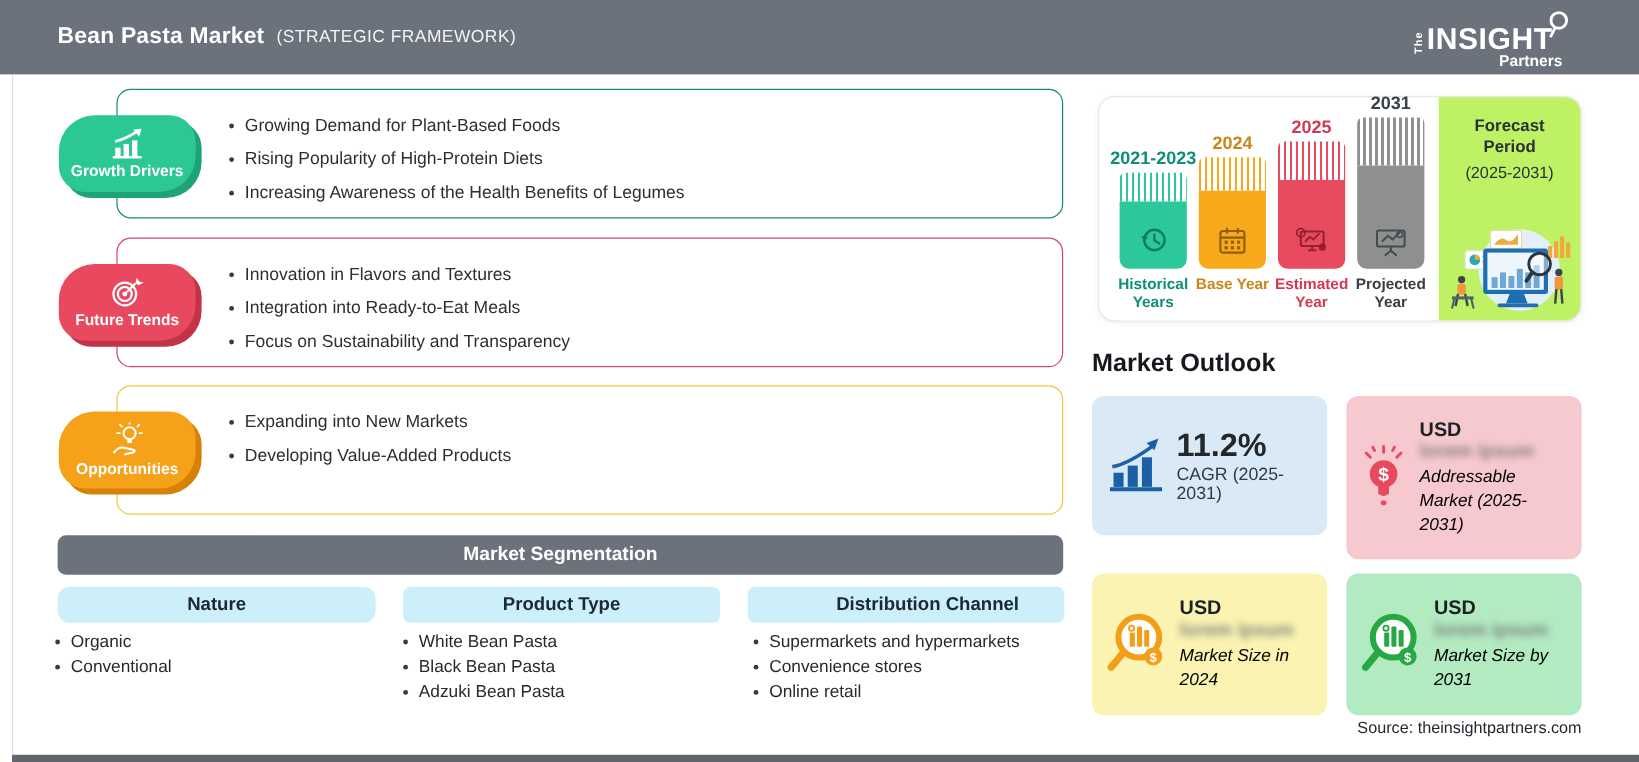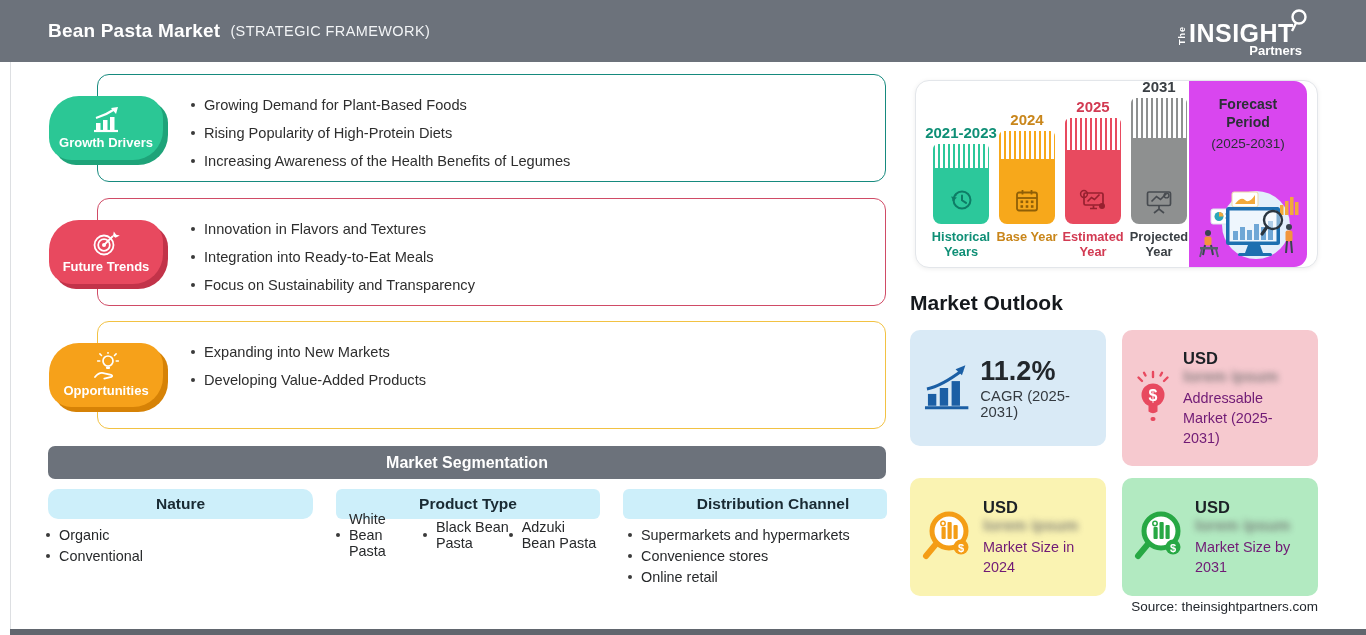--- a/index.html
+++ b/index.html
@@ -47,29 +47,29 @@
     display:flex; align-items:center; justify-content:center; }
   .seg-pill { position:absolute; top:489px; height:30px; background:#cdeffa; border-radius:6px;
     display:flex; align-items:center; justify-content:center;
     font-weight:bold; font-size:15.5px; color:#192a33; }
   .seg-pill.p0 { left:48px;  width:265px;border-radius:10px; }
   .seg-pill.p1 { left:336px; width:264px; }
   .seg-pill.p2 { left:623px; width:264px;padding-left:36px; }
   .seg-list { position:absolute; top:524px; }
   .seg-list .fw-item { height:21px; font-size:14.4px; color:#27292b; }
   .seg-list.l0 { left:46px; }
-  .seg-list.l1 { left:336px; width:264px; display:flex; flex-direction:row; align-items:flex-start; }
+  .seg-list.l1 { left:336px; width:264px; display:flex; flex-direction:column; align-items:flex-start; }
   .seg-list.l2 { left:628px; }
 
   
   .tl-card { position:absolute; left:915px; top:80px; width:403px; height:188px;
     background:#fff; border:1px solid #e3e6ea; border-radius:14px;
     box-shadow:0 1px 5px rgba(0,0,0,.07); }
-  .fc-panel { position:absolute; right:10px; top:0; width:118px; height:100%;
-    background:#d946ef; border-radius:0 13px 13px 0; text-align:center; padding-top:14px; }
+  .fc-panel { position:absolute; right:0; top:0; width:118px; height:100%;
+    background:#bef264; border-radius:0 13px 13px 0; text-align:center; padding-top:14px; }
   .fc-line { font-size:14px; font-weight:bold; color:#2b3036; line-height:18px; }
   .fc-range { font-size:13.5px; color:#2b3036; margin-top:5px; }
   .fc-illu { position:absolute; left:50%; transform:translateX(-50%); bottom:4px; }
 
   .tl-col { position:absolute; bottom:43px; width:56px; display:flex;
     flex-direction:column; align-items:center; }
   .tl-col.c0 { left:17px; }  .tl-col.c1 { left:83px; }
   .tl-col.c2 { left:149px; } .tl-col.c3 { left:215px; }
   .tl-year { font-size:15px; font-weight:bold; margin-bottom:3px; white-space:nowrap; }
   .c0 .tl-year { color:#0f8f76; } .c1 .tl-year { color:#c9861b; }
@@ -99,21 +99,21 @@
   .ok-card { position:absolute; border-radius:10px; display:flex; align-items:center; }
   .ok-card.k0 { left:910px;  top:330px; width:196px; height:116px; background:#d9eaf6; padding-left:13px; gap:10px;}
   .ok-card.k1 { left:1122px; top:330px; width:196px; height:136px; background:#f6c9cf; padding-left:10px; gap:9px;}
   .ok-card.k2 { left:910px;  top:478px; width:196px; height:118px; background:#faf3b2; padding-left:6px; gap:5px;}
   .ok-card.k3 { left:1122px; top:478px; width:196px; height:118px; background:#b2eac1; padding-left:6px; gap:5px;}
   .ok-value { font-size:27px; font-weight:bold; color:#22272c; line-height:30px; }
   .ok-sub { font-size:14.8px; color:#343a40; margin-top:2px; }
   .ok-cur { font-size:16.5px; font-weight:bold; color:#1c2126; }
   .blurred { font-size:16px; font-weight:bold; color:#6e6e6e; filter:blur(3px); opacity:.8;
     white-space:nowrap; }
-  .ok-lbl { font-size:14.4px; color:#701a75; line-height:20px; width:116px; margin-top:2px; }
+  .ok-lbl { font-size:14.4px; color:#000000; line-height:20px; width:116px; margin-top:2px;font-style:italic; }
   .source { position:absolute; left:910px; top:599px; width:408px; text-align:right;
     font-size:13.5px; color:#23282e; }
 </style>
 </head>
 <body>
 
 <div class="page">
 
   <div class="topbar">
     <span class="title">Bean Pasta Market</span>

